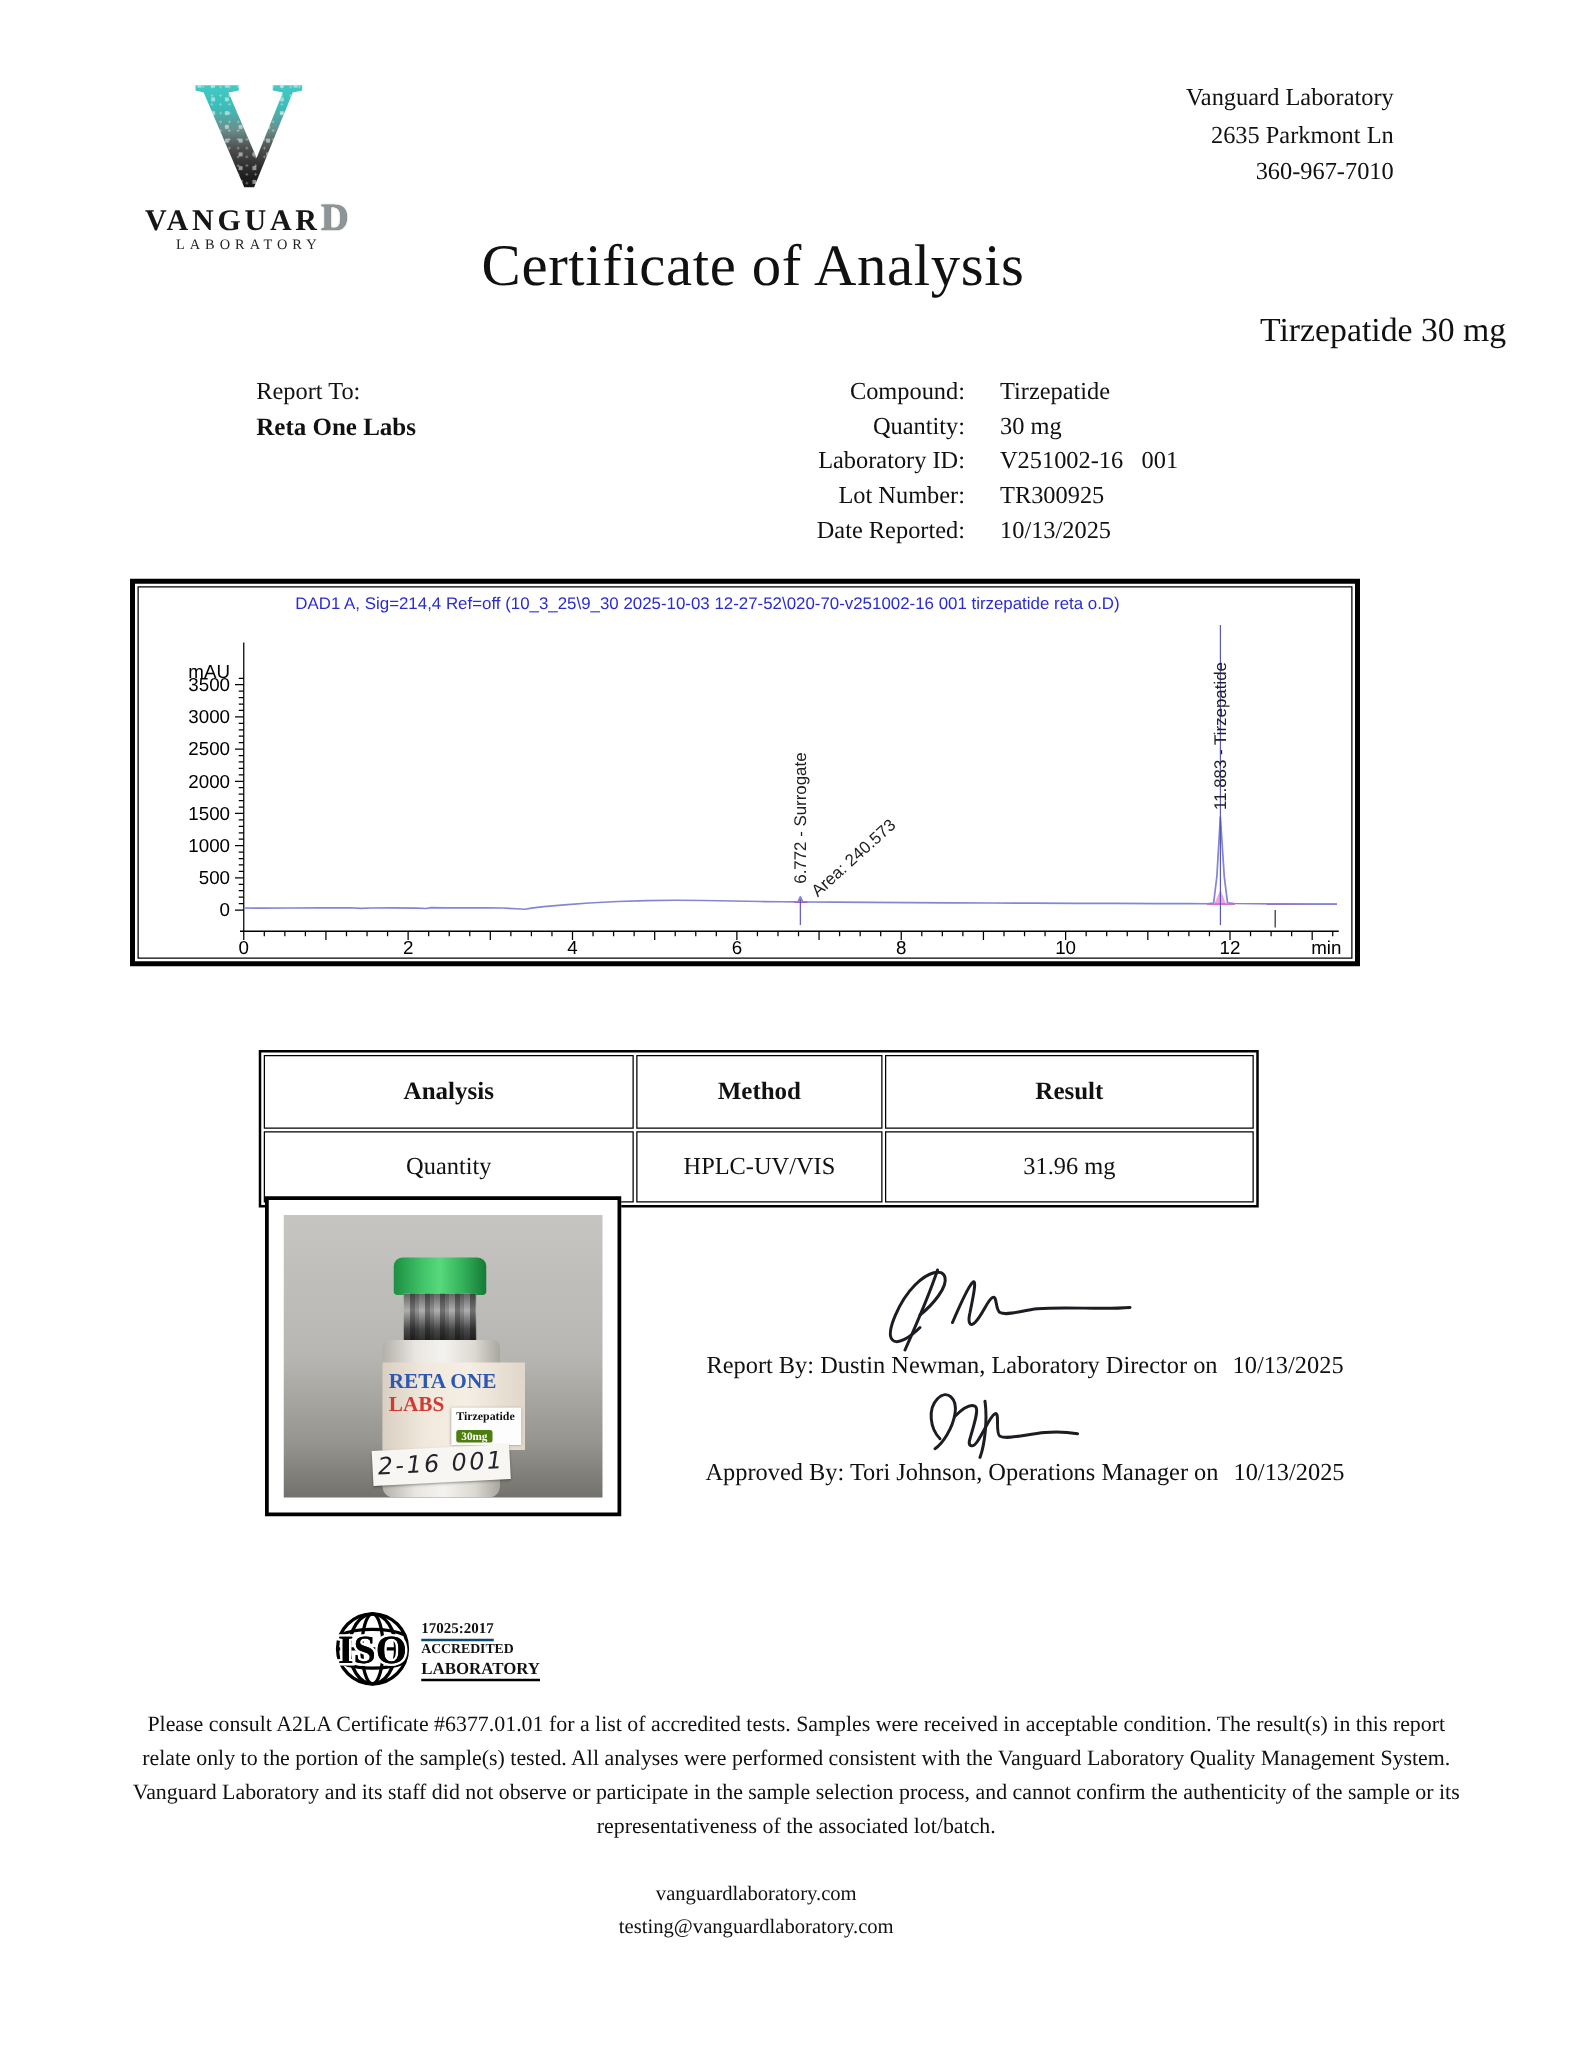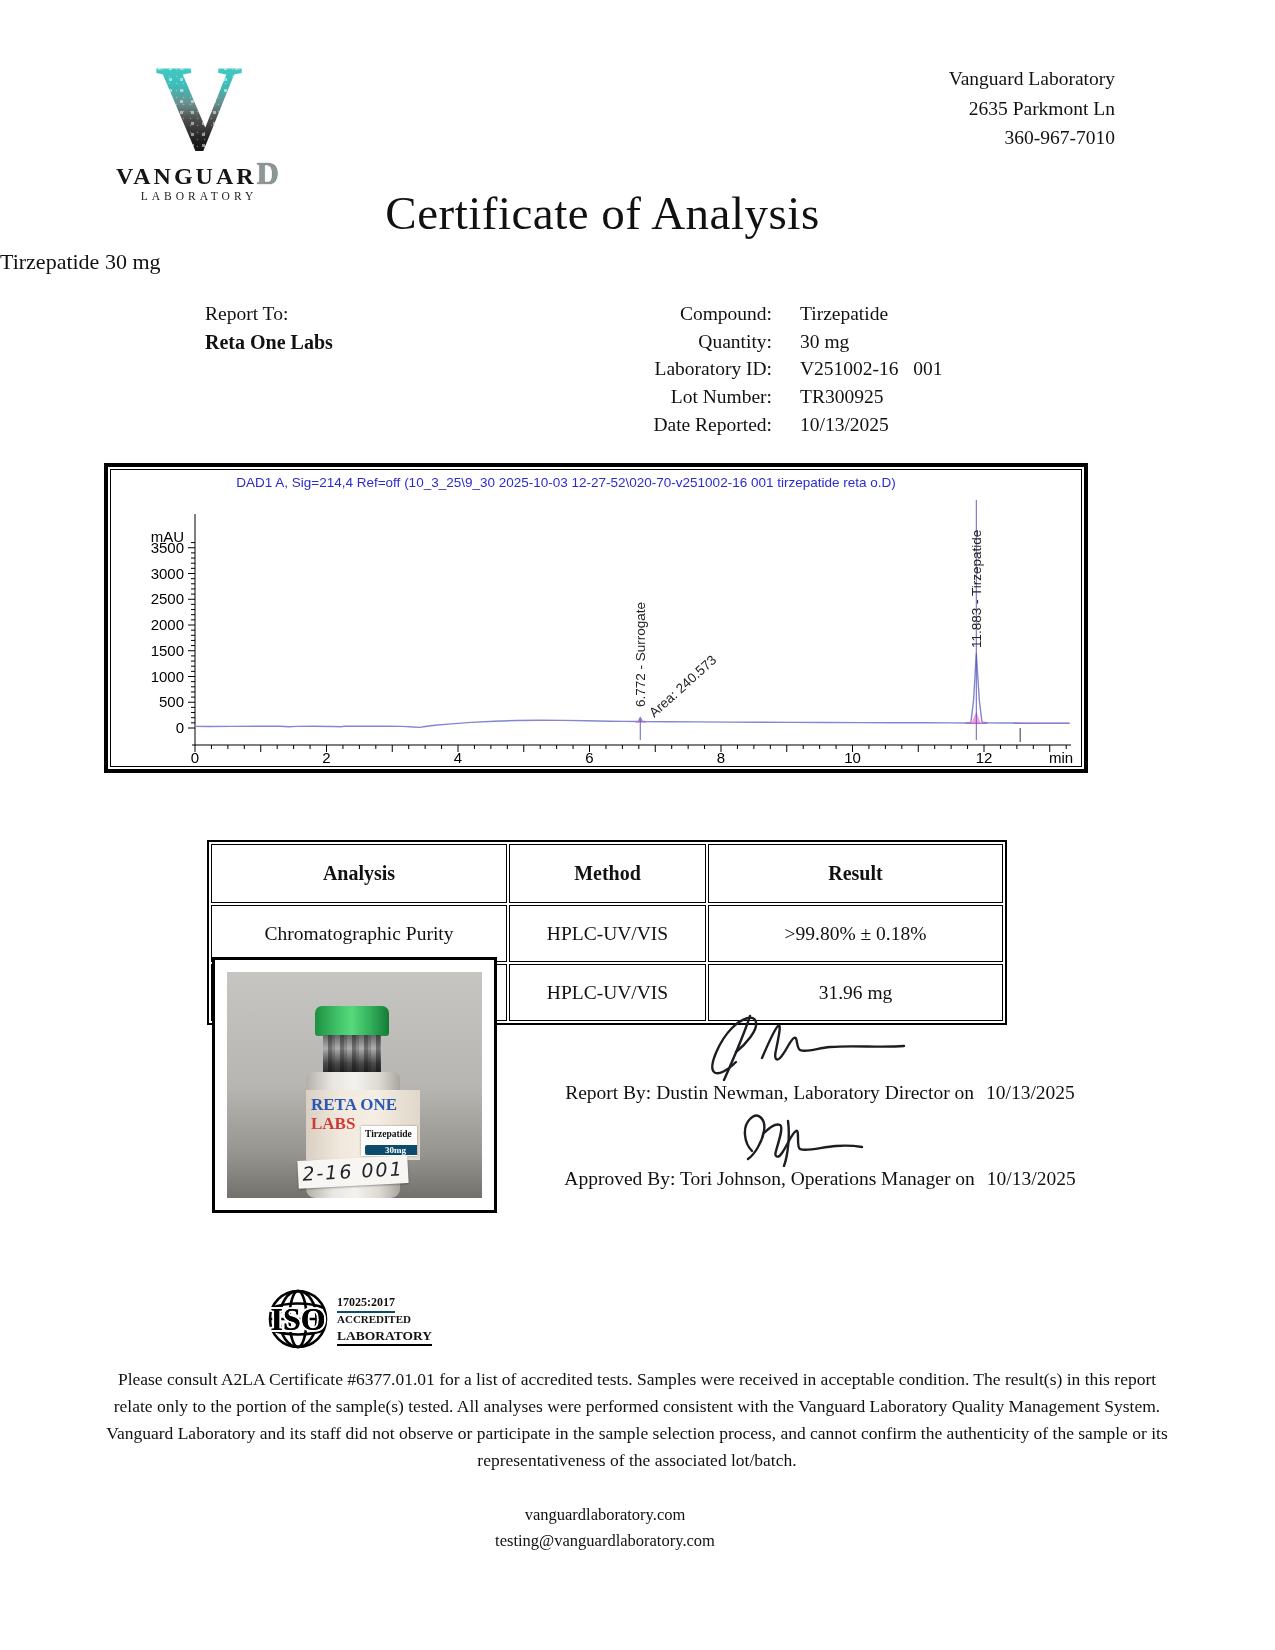--- a/index.html
+++ b/index.html
@@ -18,21 +18,21 @@
     -webkit-background-clip:text;background-clip:text;color:transparent;}
   .logo-name{font-weight:bold;font-size:24px;letter-spacing:3px;color:#161616;margin-top:-8px;}
   .logo-name .big-d{font-size:31px;color:#8d9696;text-shadow:0 0 1px #333;}
   .logo-sub{font-size:11.5px;letter-spacing:4px;color:#222;margin-top:-2px;}
 
   
   .address{left:815px;top:64px;width:300px;text-align:right;font-size:19.5px;line-height:1.52;}
 
   
   .doc-title{left:0;top:186px;width:1205px;text-align:center;font-size:47px;letter-spacing:.5px;}
-  .doc-subtitle{left:0;top:249px;width:1205px;text-align:left;font-size:22px;}
+  .doc-subtitle{left:0;top:249px;width:1205px;text-align:right;font-size:27px;}
 
   
   .report-to{left:205px;top:300px;font-size:19.5px;line-height:1.45;}
   .report-to .client{font-weight:bold;font-size:20px;}
   .fields{left:500px;top:300px;font-size:19.5px;}
   .fields .frow{display:flex;line-height:27.7px;gap:20px;}
   .fields .flabel{width:272px;text-align:right;}
   .fields .fvalue{padding-left:8px;white-space:pre;}
 
   
@@ -61,22 +61,22 @@
   .vial-body{position:absolute;left:79px;top:100px;width:94px;height:126px;border-radius:6px 6px 9px 9px;
             background:linear-gradient(90deg,#b3afa9,#e9e6e1 28%,#f4f2ef 52%,#ddd9d3 78%,#a9a59f);}
   .vial-label{position:absolute;left:79px;top:118px;width:114px;height:70px;overflow:hidden;
             background:linear-gradient(90deg,#d9cfc2,#f1e9dd 30%,#f5eee4 60%,#e0d6c9);
             font-family:Liberation Serif, serif;}
   .brand1{margin:6px 0 0 5px;font-weight:bold;font-size:17px;color:#2b57b5;letter-spacing:0;line-height:1;}
   .brand2{margin:2px 0 0 5px;font-weight:bold;font-size:17px;color:#cf3a33;line-height:1;}
   .sub-label{position:absolute;right:3px;bottom:4px;width:56px;height:30px;background:#fdfdfd;
              box-shadow:0 0 2px rgba(0,0,0,.4);overflow:hidden;}
   .sub-label .prod{font-weight:bold;font-size:9.5px;color:#111;margin:3px 0 0 4px;white-space:nowrap;}
-  .sub-label .dose{display:inline-block;background:#0c4a6e;color:#fff;font-weight:bold;font-size:9px;
-             padding:0 20px;margin:2px 0 0 4px;border-radius:2px;}
+  .sub-label .dose{display:inline-block;background:#4d7c0f;color:#fff;font-weight:bold;font-size:9px;
+             padding:0 4px;margin:2px 0 0 4px;border-radius:2px;}
   .vial-tape{position:absolute;left:71px;top:186px;width:110px;height:28px;background:#f7f6f3;
              box-shadow:0 1px 2px rgba(0,0,0,.35);transform:rotate(-3deg);
              font-family:"DejaVu Sans",sans-serif;font-style:italic;font-size:19px;color:#23232b;
              letter-spacing:2px;text-align:center;line-height:27px;}
 
   
   .sig-line{left:500px;width:640px;text-align:center;font-size:19.5px;}
   .sig-line .date{padding-left:12px;}
   .sig-svg path{fill:none;stroke:#1c1c22;stroke-width:2.4;stroke-linecap:round;}
 
@@ -271,25 +271,20 @@
 
   <div class="abs results">
     <table>
       <tbody>
           <tr>
         <th class="col-a">Analysis</th>
         <th class="col-m">Method</th>
         <th class="col-r">Result</th>
       </tr>
       <tr>
-        <td>Chromatographic Purity</td>
-        <td>HPLC-UV/VIS</td>
-        <td>&gt;99.80% ± 0.18%</td>
-      </tr>
-      <tr>
         <td>Quantity</td>
         <td>HPLC-UV/VIS</td>
         <td>31.96 mg</td>
       </tr>
     </tbody>
       </table>
   </div>
 
   <div class="abs photo-frame">
     <div class="photo">

